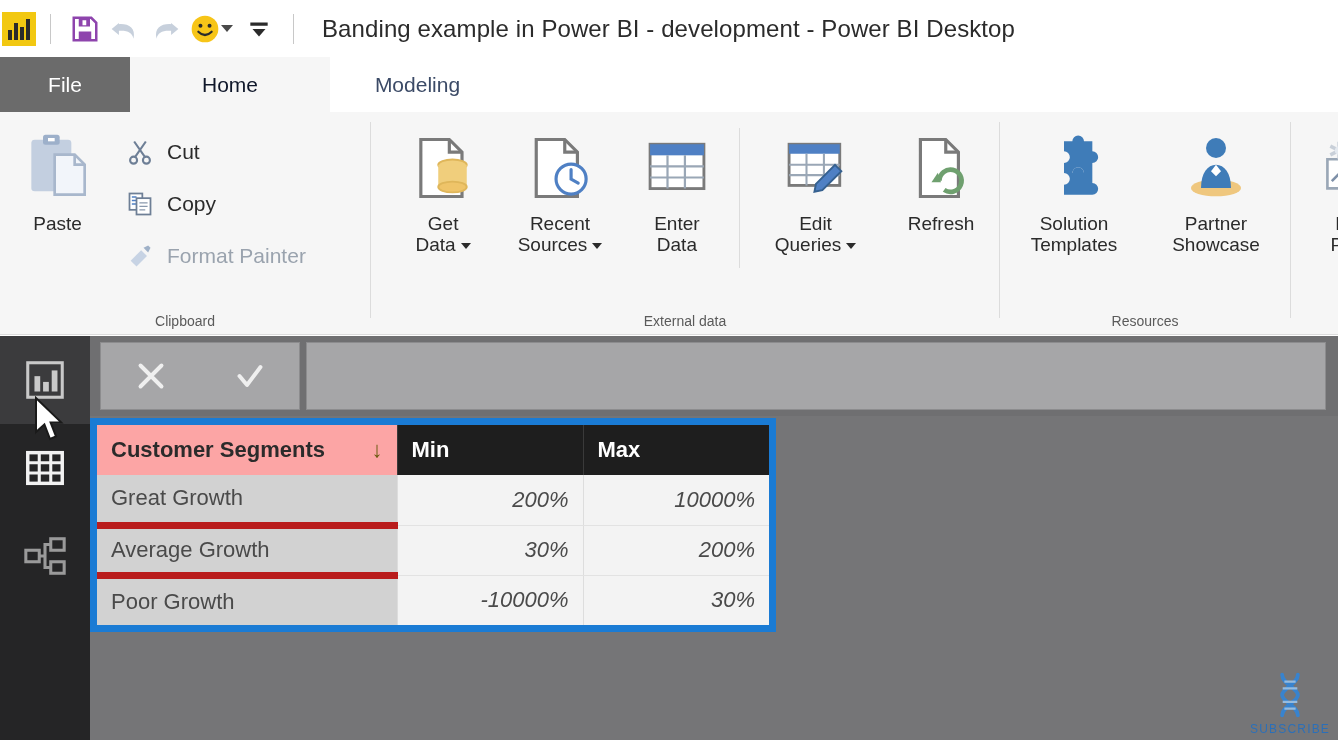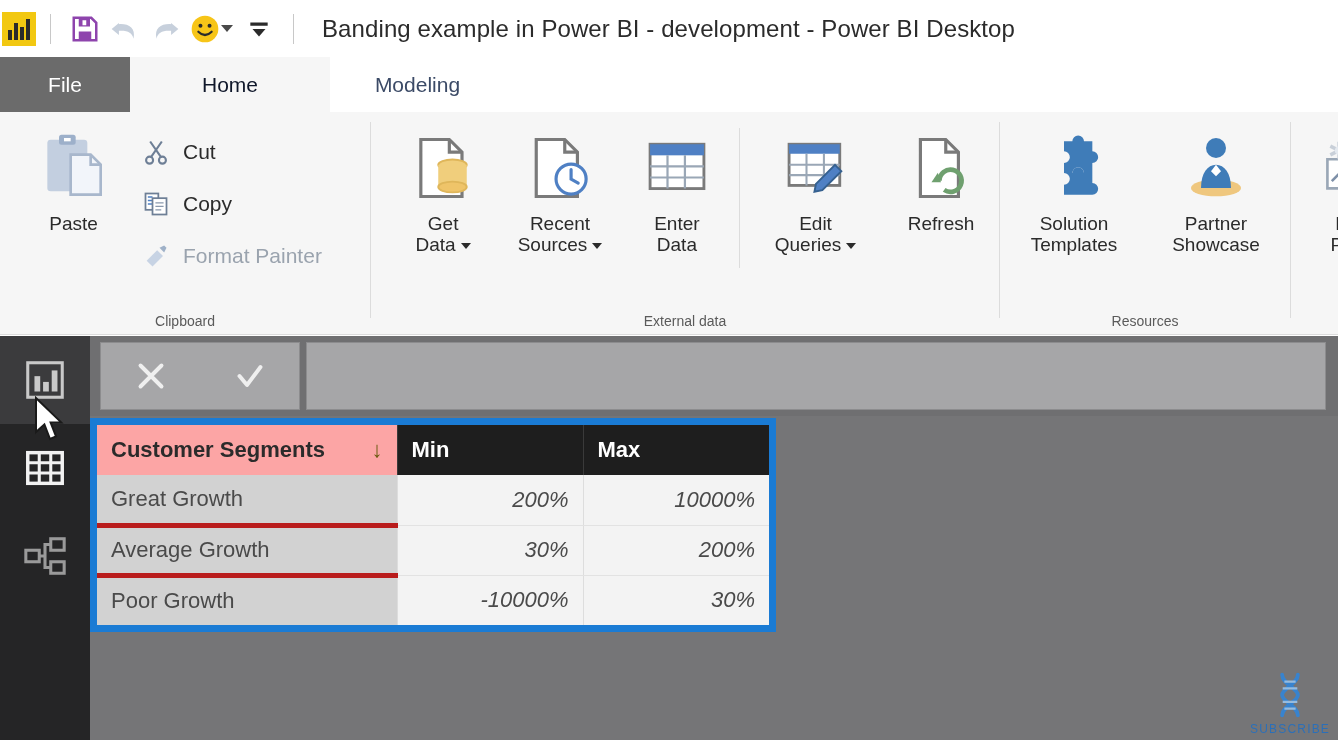--- a/index.html
+++ b/index.html
@@ -155,21 +155,21 @@
   }
   th.col-seg .seg-inner { display: flex; align-items: center; justify-content: space-between; }
   .sort-arrow { color: #6b5a10; font-size: 22px; margin-left: 8px; }
   th.col-num {
     width: 186px; background: #1E1E1E; color: #ffffff;
     text-align: left; font-weight: bold;
     border-left: 1px solid #3a3a3a;
   }
   td.cell-seg {
     background: #D2D2D2; color: #4a4a4a; text-align: left;
-    border-bottom: 5px solid #b91c1c;
+    border-bottom: 7px solid #b91c1c;
   }
   td.cell-num {
     background: #F3F3F3; color: #4a4a4a; text-align: right;
     font-style: italic; border-left: 1px solid #dddddd;
     border-bottom: 1px solid #e2e2e2;
   }
   tr:last-child td { border-bottom: none; }
 
   
   .watermark {
@@ -242,21 +242,21 @@
   <div class="tabstrip">
     <div class="tab file">File</div>
     <div class="tab active">Home</div>
     <div class="tab inactive">Modeling</div>
   </div>
 
   <div class="ribbon">
 
     <div class="rgroup" style="left:0; width:370px;">
       <div class="rgroup-items">
-        <div class="big-btn" style="width:115px;margin-left:16px;">
+        <div class="big-btn" style="width:115px;">
           <div class="ico">
             <svg width="80" height="80" viewBox="0 0 48 48">
               <rect x="8" y="7" width="24" height="31" rx="2" fill="#C3CFE0"></rect>
               <rect x="15" y="4" width="10" height="6" rx="1.5" fill="#9DB0CA"></rect>
               <rect x="18" y="6" width="4" height="2" fill="#ffffff"></rect>
               <path d="M22 16 h12 l6 6 v18 h-18 z" fill="#F2F5FA" stroke="#A8B7CC" stroke-width="1.6"></path>
               <path d="M34 16 v6 h6" fill="none" stroke="#A8B7CC" stroke-width="1.6"></path>
             </svg>
           </div>
           <div class="lbl">Paste</div>

